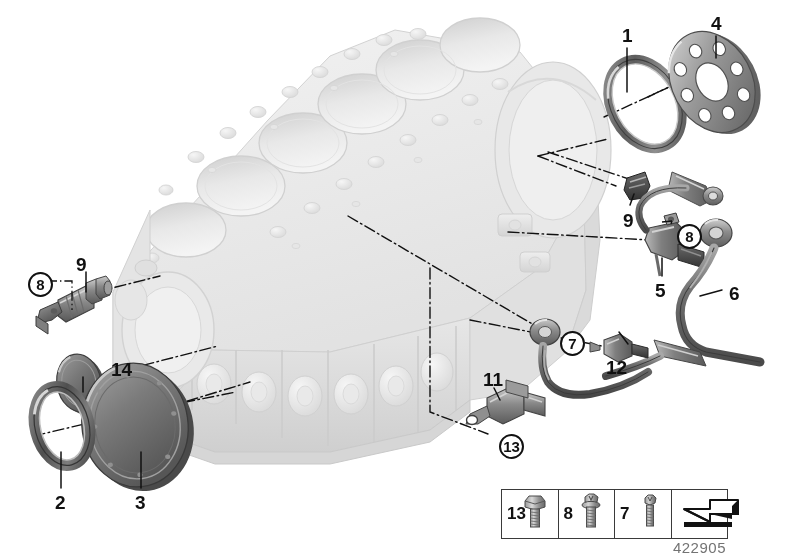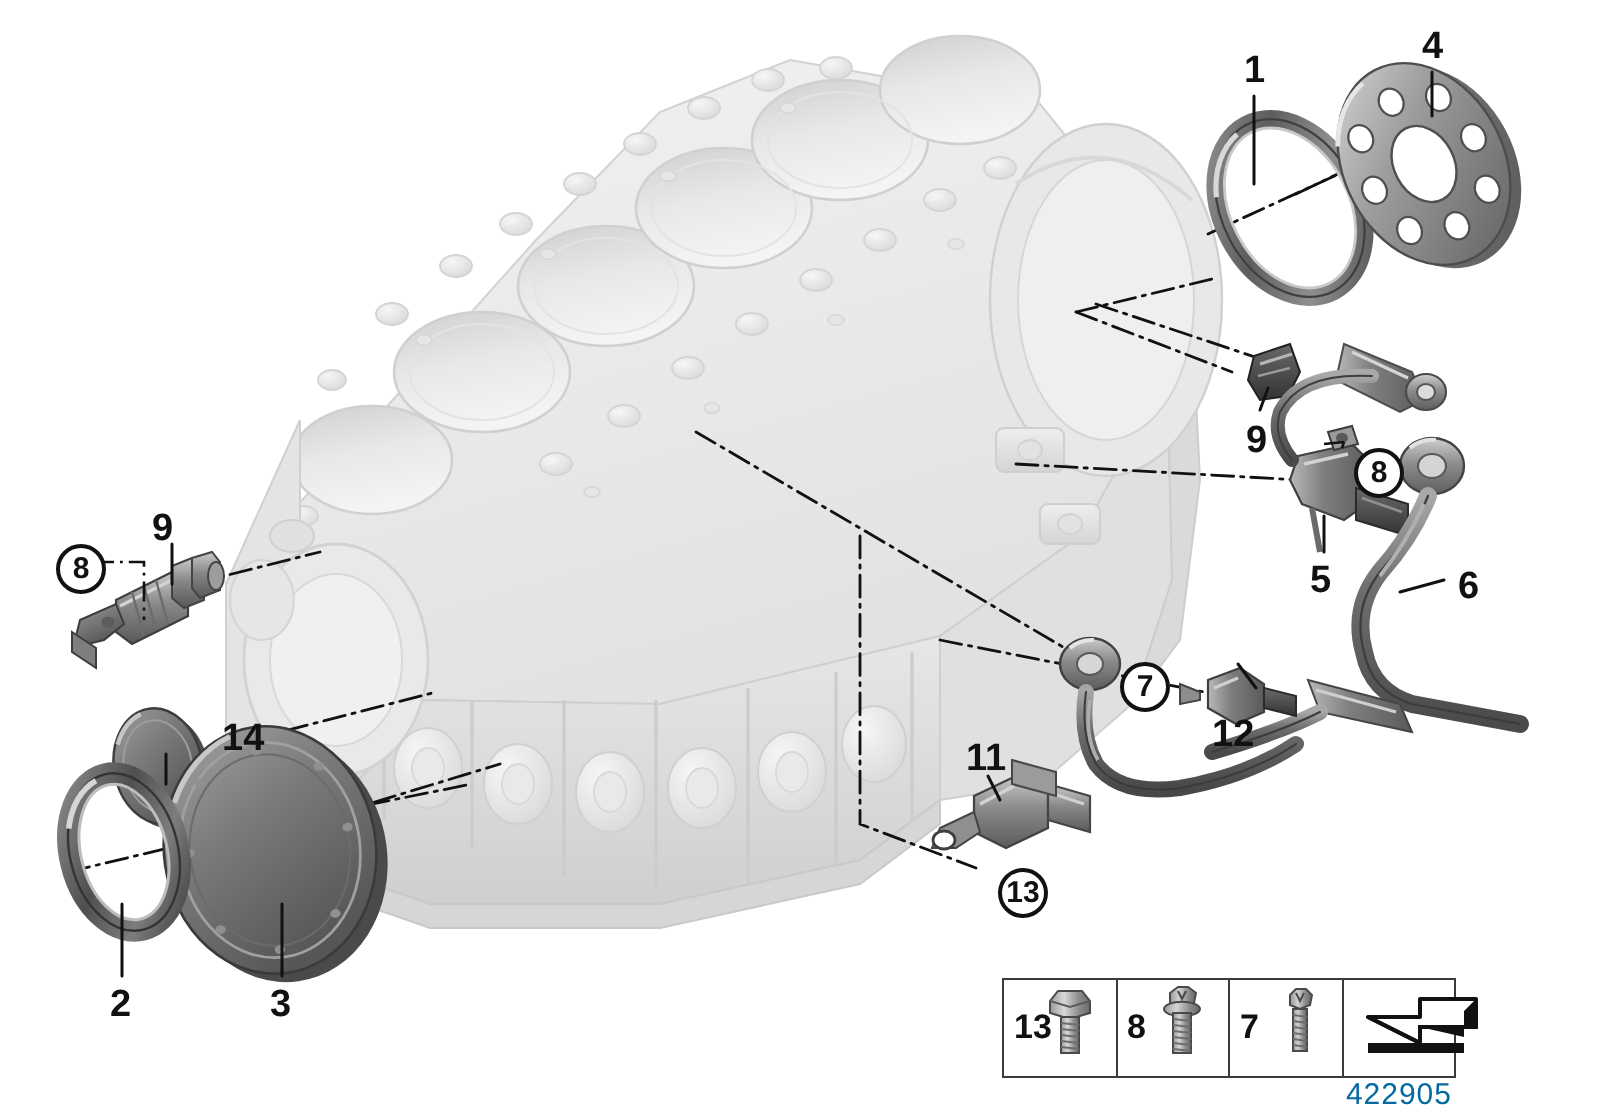--- a/index.html
+++ b/index.html
@@ -59,21 +59,21 @@
     font-family:"Liberation Sans", sans-serif;
     font-weight:bold;font-size:17px;color:#111;
     margin-left:5px;
   }
   .legend-icon{position:absolute;right:8px;top:50%;transform:translateY(-50%);}
   #partno{
     position:absolute;
     left:726px;top:539px;
     font-family:"Liberation Sans", sans-serif;
     font-size:15px;
-    color:#0369a1;
+    color:#737373;
     letter-spacing:.5px;
     white-space:nowrap;
     transform:translateX(-100%);
   }
 </style>
 </head>
 <body>
 
 <div id="stage">
 

